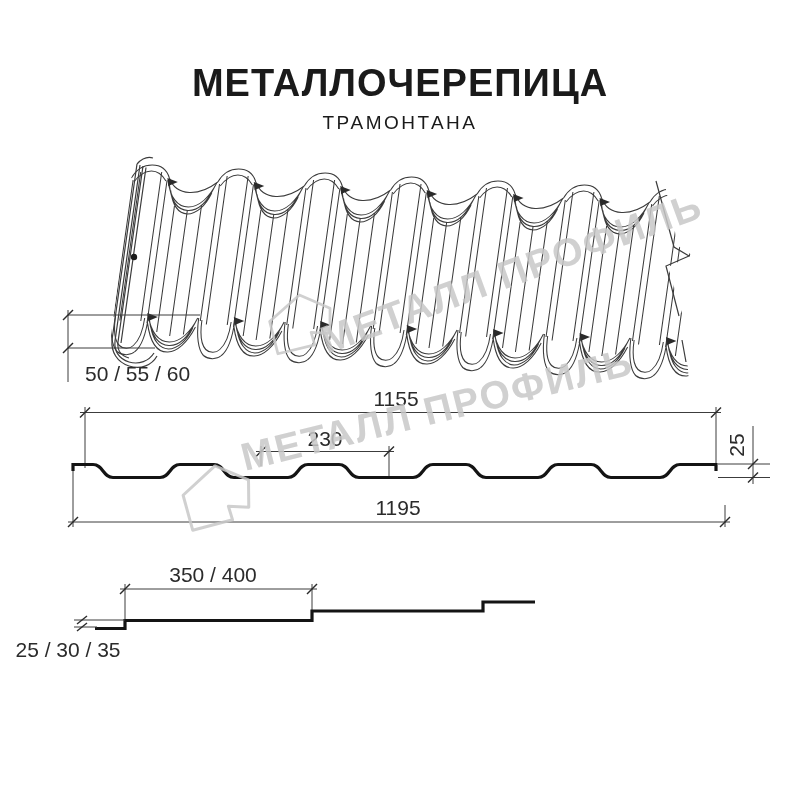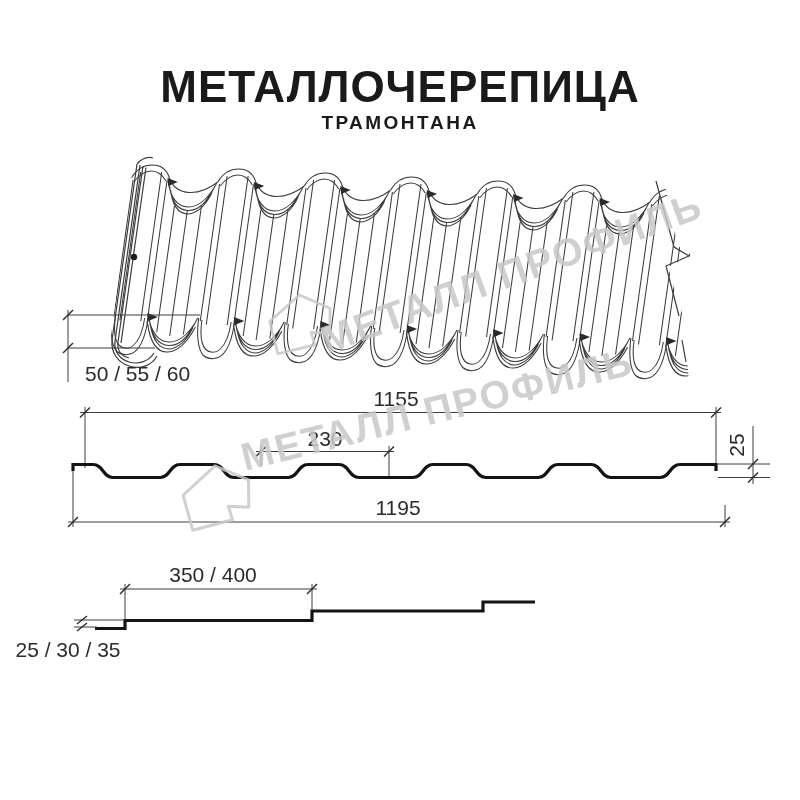--- a/index.html
+++ b/index.html
@@ -1,21 +1,21 @@
 <!DOCTYPE html>
 <html><head>
 <meta charset="utf-8">
 <style>
   html,body{margin:0;padding:0;background:#ffffff;}
   .page{position:relative;width:800px;height:800px;background:#fff;overflow:hidden;
         font-family:"Liberation Sans",sans-serif;}
   .title{position:absolute;top:62px;left:0;width:800px;text-align:center;
-         font-size:44px;font-weight:800;letter-spacing:1px;color:#1a1a1a;}
+         font-size:38px;font-weight:800;letter-spacing:1px;color:#1a1a1a;}
   .subtitle{position:absolute;top:112px;left:0;width:800px;text-align:center;
-         font-size:19px;font-weight:700;letter-spacing:2.5px;color:#1a1a1a;}
+         font-size:19px;font-weight:400;letter-spacing:2.5px;color:#1a1a1a;}
   svg{position:absolute;top:0;left:0;}
   svg text{font-family:"Liberation Sans",sans-serif;}
   .dim-text{font-size:21px;fill:#2b2b2b;font-weight:400;}
   .wm-text{font-size:39px;font-weight:700;letter-spacing:2px;fill:#c8c8c8;opacity:.85;}
   .thin{stroke:#3c3c3c;stroke-width:1;fill:none;}
   .thin12{stroke:#3c3c3c;stroke-width:1.2;fill:none;}
   .thick{stroke:#141414;stroke-width:3.2;fill:none;}
   .slash{stroke:#2b2b2b;stroke-width:1.4;}
   .wedge{fill:#2a2a2a;stroke:none;}
   .wm-shape{stroke:#c8c8c8;stroke-width:3;fill:none;opacity:.85;

